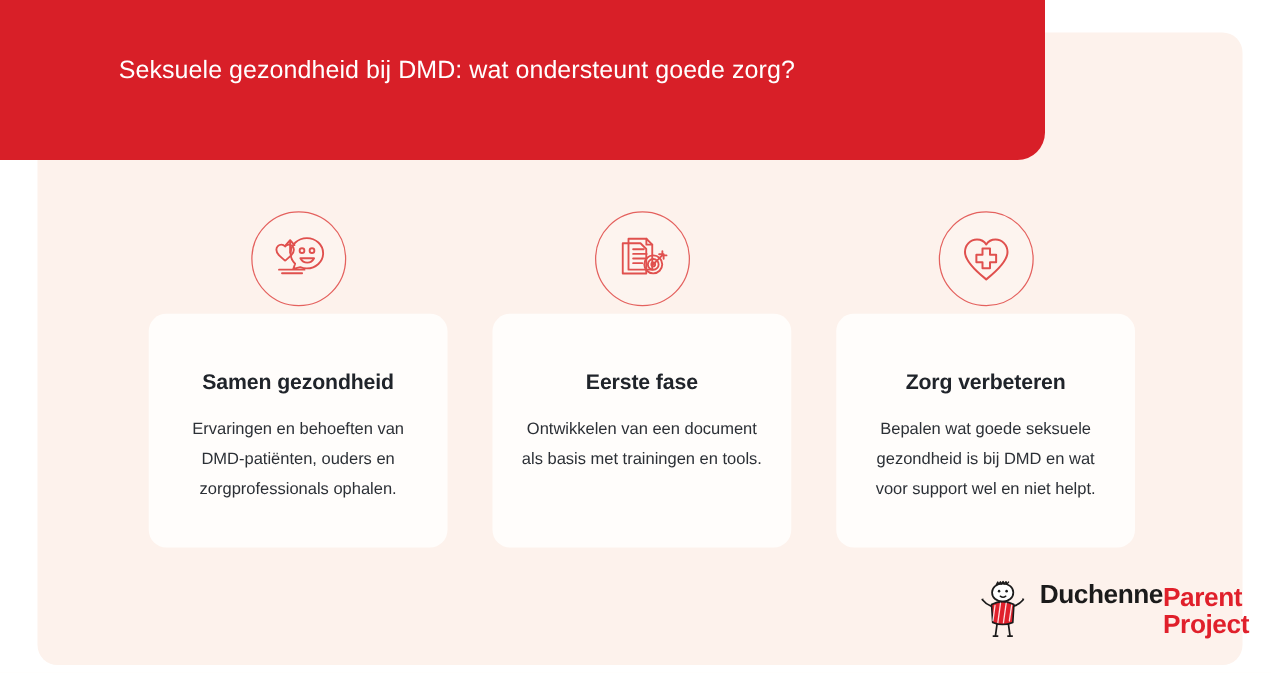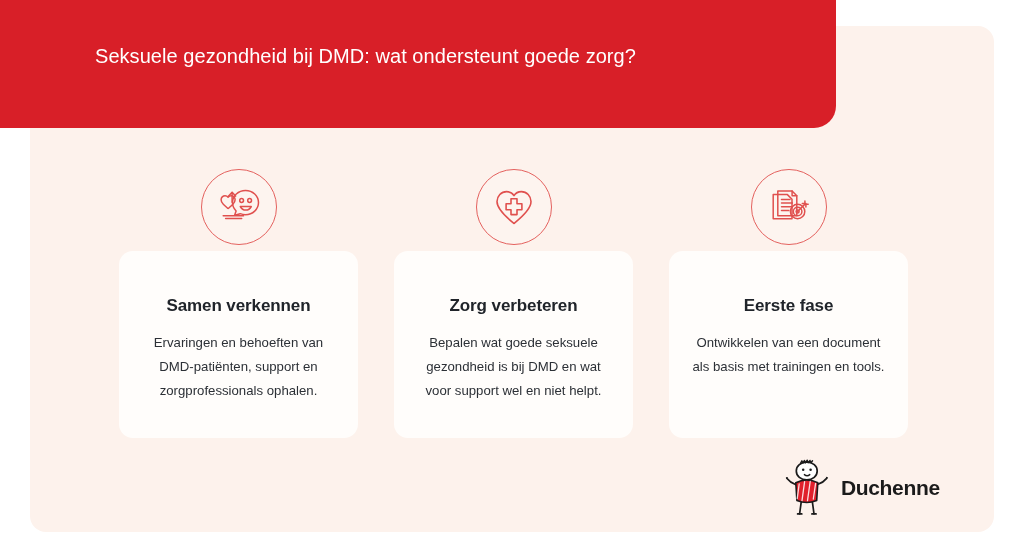--- a/index.html
+++ b/index.html
@@ -180,62 +180,62 @@
 
           <path d="M12.6 24.2c-.2-.2-3.1-2.7-4.3-3.9-1.5-1.5-2.2-2.9-2.2-4.5 0-2.3 1.8-4.1 4-4.1 1.2 0 2.3.6 3 1.5.7-.9 1.8-1.5 3-1.5 2.2 0 4 1.8 4 4.1 0 1.6-.7 3-2.2 4.5-1.2 1.2-4.1 3.7-4.3 3.9a.6.6 0 0 1-.9 0z"></path>
 
           <path d="M17.1 18.2V8.6"></path>
           <path d="M13.6 12.1l3.5-3.9 3.5 3.9"></path>
 
           <path d="M8.2 31.7h20.4"></path>
           <path d="M10.6 34.6h16.1"></path>
         </svg>
       </div>
-      <h2 class="card-title">Samen verkennen</h2>
-      <p class="card-body">Ervaringen en behoeften van DMD-patiënten, support en zorgprofessionals ophalen.</p>
+      <h2 class="card-title">Samen gezondheid</h2>
+      <p class="card-body">Ervaringen en behoeften van DMD-patiënten, ouders en zorgprofessionals ophalen.</p>
+    </div>
+
+    <div class="card">
+      <div class="icon-circle">
+        <svg width="46" height="46" viewBox="0 0 46 46" fill="none" stroke="#e0504e" stroke-width="1.5" stroke-linecap="round" stroke-linejoin="round">
+
+          <path d="M7.2 10.6h14.2l4.6 4.6v19.6H7.2z"></path>
+
+          <path d="M11.8 7h14.3l4.7 4.7v20H11.8z"></path>
+          <path d="M26.1 7v4.7h4.7"></path>
+
+          <path d="M15.5 15.4h8.5"></path>
+          <path d="M15.5 19.1h10.8"></path>
+          <path d="M15.5 22.8h10.8"></path>
+          <path d="M15.5 26.5h7.3"></path>
+
+          <circle cx="31.6" cy="27.5" r="7.2"></circle>
+          <circle cx="31.6" cy="27.5" r="4.3"></circle>
+          <circle cx="31.6" cy="27.5" r="1.5"></circle>
+
+          <path d="M31.6 27.5l7.6-7.6"></path>
+          <path d="M36.3 19.4h3.6v3.6"></path>
+          <path d="M38.9 17v3.3h3.3"></path>
+        </svg>
+      </div>
+      <h2 class="card-title">Eerste fase</h2>
+      <p class="card-body">Ontwikkelen van een document als basis met trainingen en tools.</p>
     </div>
 
     <div class="card">
       <div class="icon-circle">
         <svg width="46" height="44" viewBox="0 0 46 44" fill="none" stroke="#e0504e" stroke-width="1.6" stroke-linecap="round" stroke-linejoin="round">
           <path d="M23 38.5C21.5 37.2 6 25.6 6 16.6 6 11 10.3 6.6 15.6 6.6c3.1 0 5.9 1.6 7.4 4 1.5-2.4 4.3-4 7.4-4C35.7 6.6 40 11 40 16.6c0 9-15.5 20.6-17 21.9z"></path>
           <path d="M20 13.8h6v4.9h4.9v6H26v4.9h-6v-4.9h-4.9v-6H20z"></path>
         </svg>
       </div>
       <h2 class="card-title">Zorg verbeteren</h2>
       <p class="card-body">Bepalen wat goede seksuele gezondheid is bij DMD en wat voor support wel en niet helpt.</p>
     </div>
 
-    <div class="card">
-      <div class="icon-circle">
-        <svg width="46" height="46" viewBox="0 0 46 46" fill="none" stroke="#e0504e" stroke-width="1.5" stroke-linecap="round" stroke-linejoin="round">
-
-          <path d="M7.2 10.6h14.2l4.6 4.6v19.6H7.2z"></path>
-
-          <path d="M11.8 7h14.3l4.7 4.7v20H11.8z"></path>
-          <path d="M26.1 7v4.7h4.7"></path>
-
-          <path d="M15.5 15.4h8.5"></path>
-          <path d="M15.5 19.1h10.8"></path>
-          <path d="M15.5 22.8h10.8"></path>
-          <path d="M15.5 26.5h7.3"></path>
-
-          <circle cx="31.6" cy="27.5" r="7.2"></circle>
-          <circle cx="31.6" cy="27.5" r="4.3"></circle>
-          <circle cx="31.6" cy="27.5" r="1.5"></circle>
-
-          <path d="M31.6 27.5l7.6-7.6"></path>
-          <path d="M36.3 19.4h3.6v3.6"></path>
-          <path d="M38.9 17v3.3h3.3"></path>
-        </svg>
-      </div>
-      <h2 class="card-title">Eerste fase</h2>
-      <p class="card-body">Ontwikkelen van een document als basis met trainingen en tools.</p>
-    </div>
-
   </div>
 
   <div class="logo">
     <svg class="logo-mark" viewBox="0 0 50 56">
 
       <path d="M13.5 25.5C10 24.2 7 22 4.8 19.2" fill="none" stroke="#1b1b1b" stroke-width="1.7" stroke-linecap="round"></path>
       <path d="M5.4 19.6l-1.8-1.3 2.3-.4z" fill="#1b1b1b"></path>
       <path d="M36 25.3c3.5-1.2 6.6-3.4 8.9-6.2" fill="none" stroke="#1b1b1b" stroke-width="1.7" stroke-linecap="round"></path>
       <path d="M44.3 19.5l1.9-1.2-2.3-.5z" fill="#1b1b1b"></path>
 
@@ -250,16 +250,17 @@
       <path d="M13.8 23.8c3.5-1.9 7.2-2.8 11-2.8s7.5.9 11 2.8l-1.1 17.6c-3.3 1.4-6.6 2.1-9.9 2.1s-6.6-.7-9.9-2.1z" fill="#e0202b" stroke="#1b1b1b" stroke-width="1.6" stroke-linejoin="round"></path>
 
       <path d="M17.2 24.8l-2 14.9M22.6 22.6l-2.6 19M28.2 22.4l-2.7 19.2M33.6 24.4l-2.3 15.6" fill="none" stroke="#ffffff" stroke-width="1.3" stroke-linecap="round" opacity="0.85"></path>
 
       <path d="M19.2 43.2l-1.6 11.6" fill="none" stroke="#1b1b1b" stroke-width="1.7" stroke-linecap="round"></path>
       <path d="M30.4 43.2l1.6 11.6" fill="none" stroke="#1b1b1b" stroke-width="1.7" stroke-linecap="round"></path>
       <path d="M15.6 54.9h4.2M29.9 54.9h4.2" fill="none" stroke="#1b1b1b" stroke-width="1.7" stroke-linecap="round"></path>
     </svg>
     <div class="logo-words">
       <span class="logo-line1">Duchenne</span>
+      <span class="logo-line2">Parent Project</span>
     </div>
   </div>
 
 </div>
 
 </body></html>

